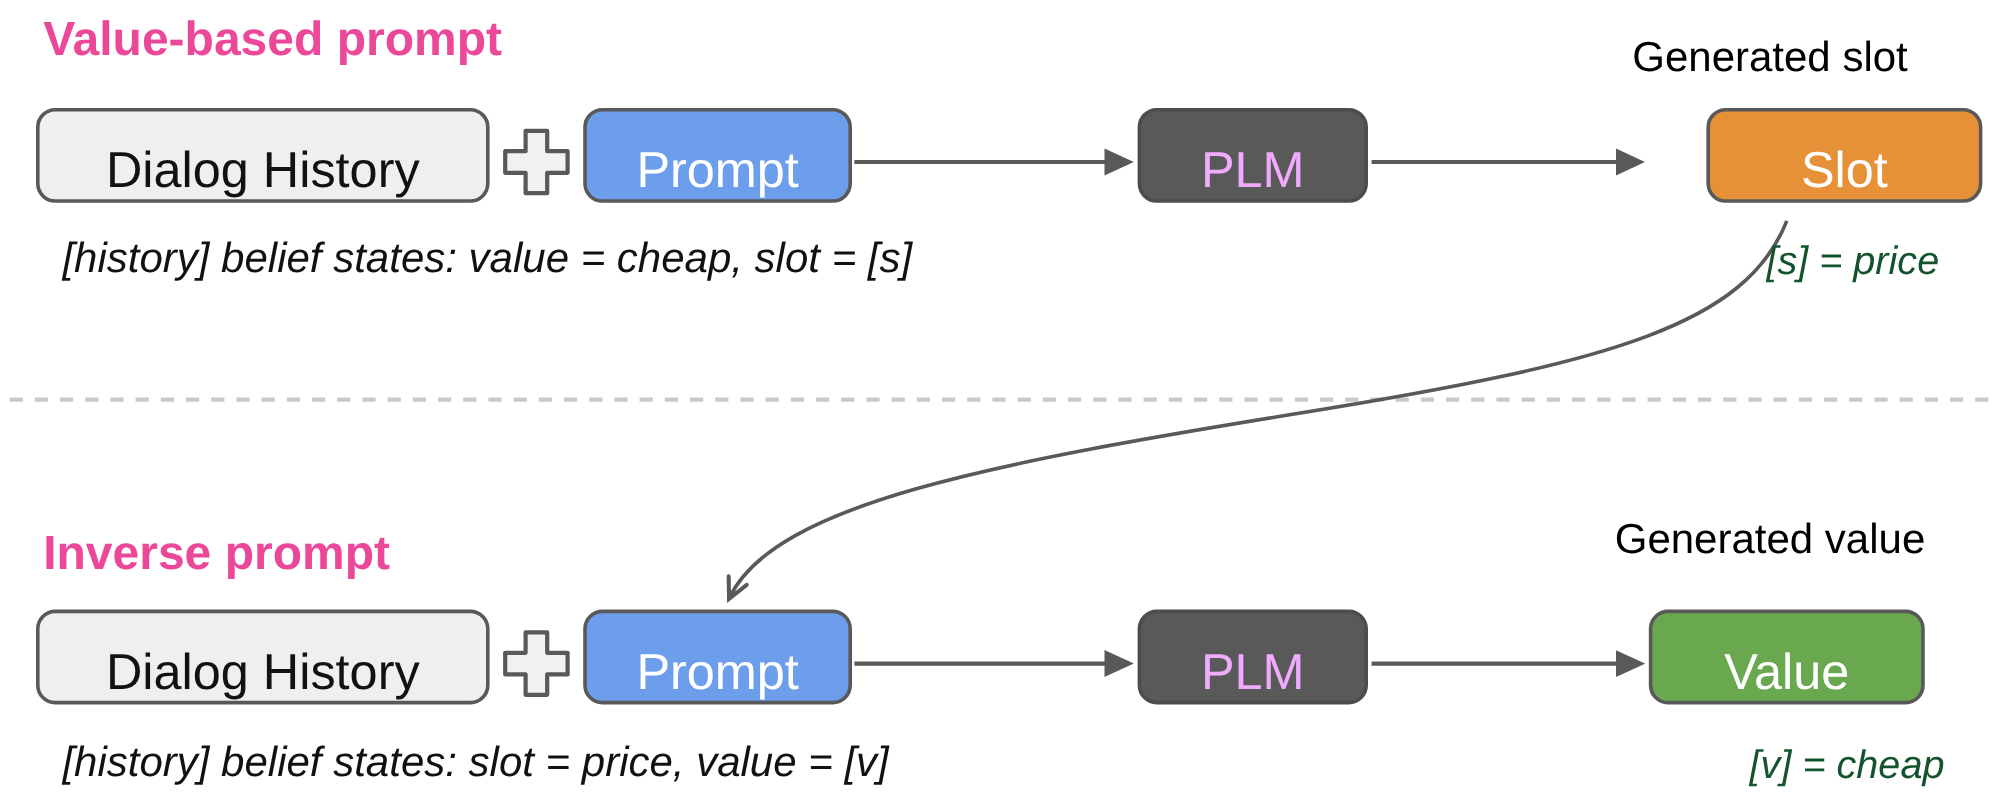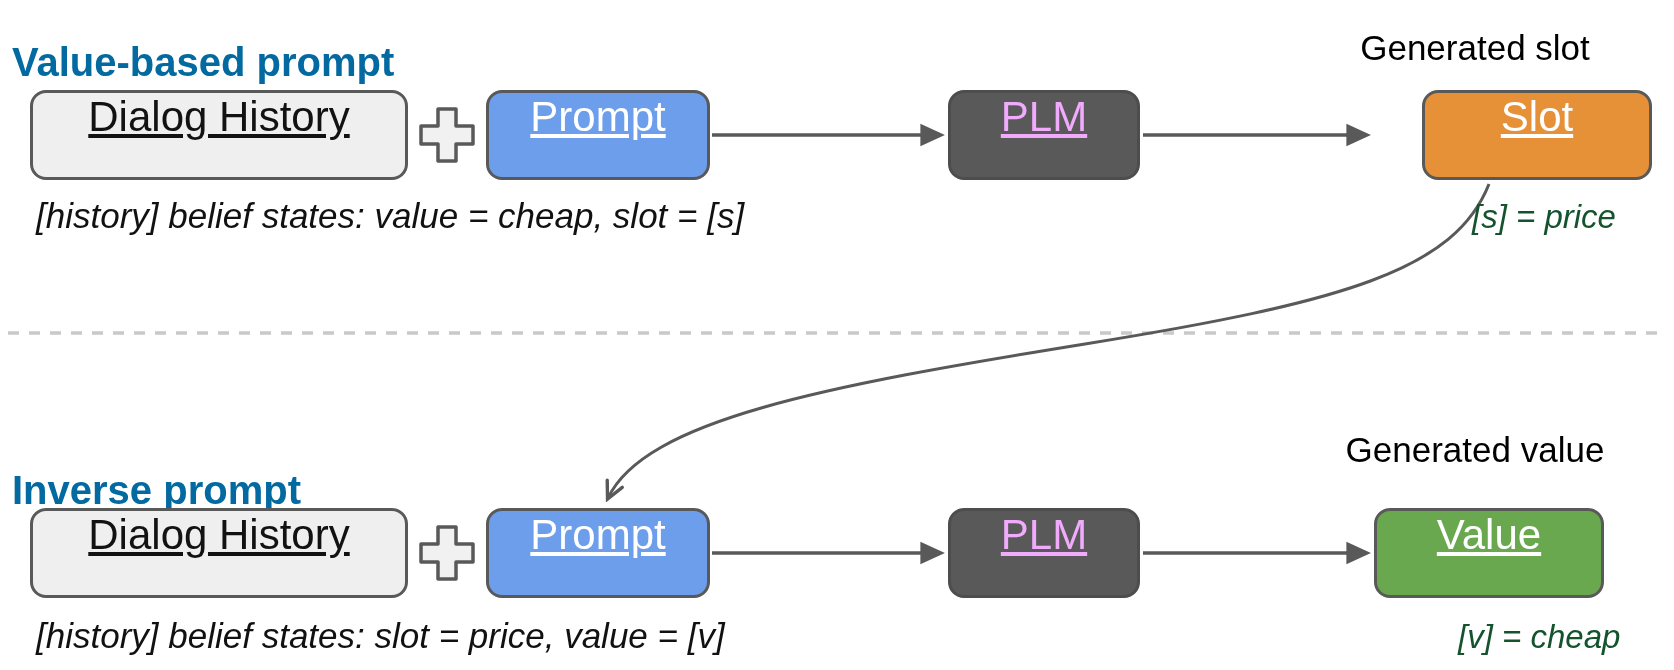--- a/index.html
+++ b/index.html
@@ -12,54 +12,52 @@
     font-family: "Liberation Sans", sans-serif;
     color: #000000;
   }
   svg.layer {
     position: absolute;
     left: 0; top: 0;
     width: 1674px; height: 670px;
   }
   .section-title {
     position: absolute;
-    left: 12px;
+    left: 36px;
     font-size: 40px;
     font-weight: bold;
     line-height: 46px;
-    color: #0369a1;
+    color: #ec4899;
     white-space: nowrap;
-    margin-top: 29px;
   }
   .t1 { top: 10px; }
   .t2 { top: 438px; }
   .node {
     position: absolute;
-    height: 90px;
+    height: 79px;
     box-sizing: border-box;
     border: 3.5px solid #595959;
     border-radius: 16px;
     display: flex;
-    align-items: flex-start;
+    align-items: flex-end;
     justify-content: center;
     font-size: 42px;
     white-space: nowrap;
-    text-decoration: underline;
   }
   .r1 { top: 90px; }
   .r2 { top: 508px; }
   .dh     { left: 30px;   width: 378px; background: #efefef; color: #121212; }
   .prompt { left: 486px;  width: 224px; background: #6d9eeb; color: #ffffff; }
   .plm    { left: 948px;  width: 192px; background: #595959; color: #f0abfc; border-color: #4d4d4d; }
   .outbox { left: 1374px; width: 230px; color: #ffffff; }
   .slot   { background: #e69138; margin-left: 48px; }
   .value  { background: #6aa84f; }
   .caption {
     position: absolute;
-    left: 36px;
+    left: 52px;
     font-size: 35px;
     font-style: italic;
     color: #111111;
     white-space: nowrap;
   }
   .c1 { top: 196px; }
   .c2 { top: 616px; text-align: center; }
   .genlabel {
     position: absolute;
     left: 1290px;

